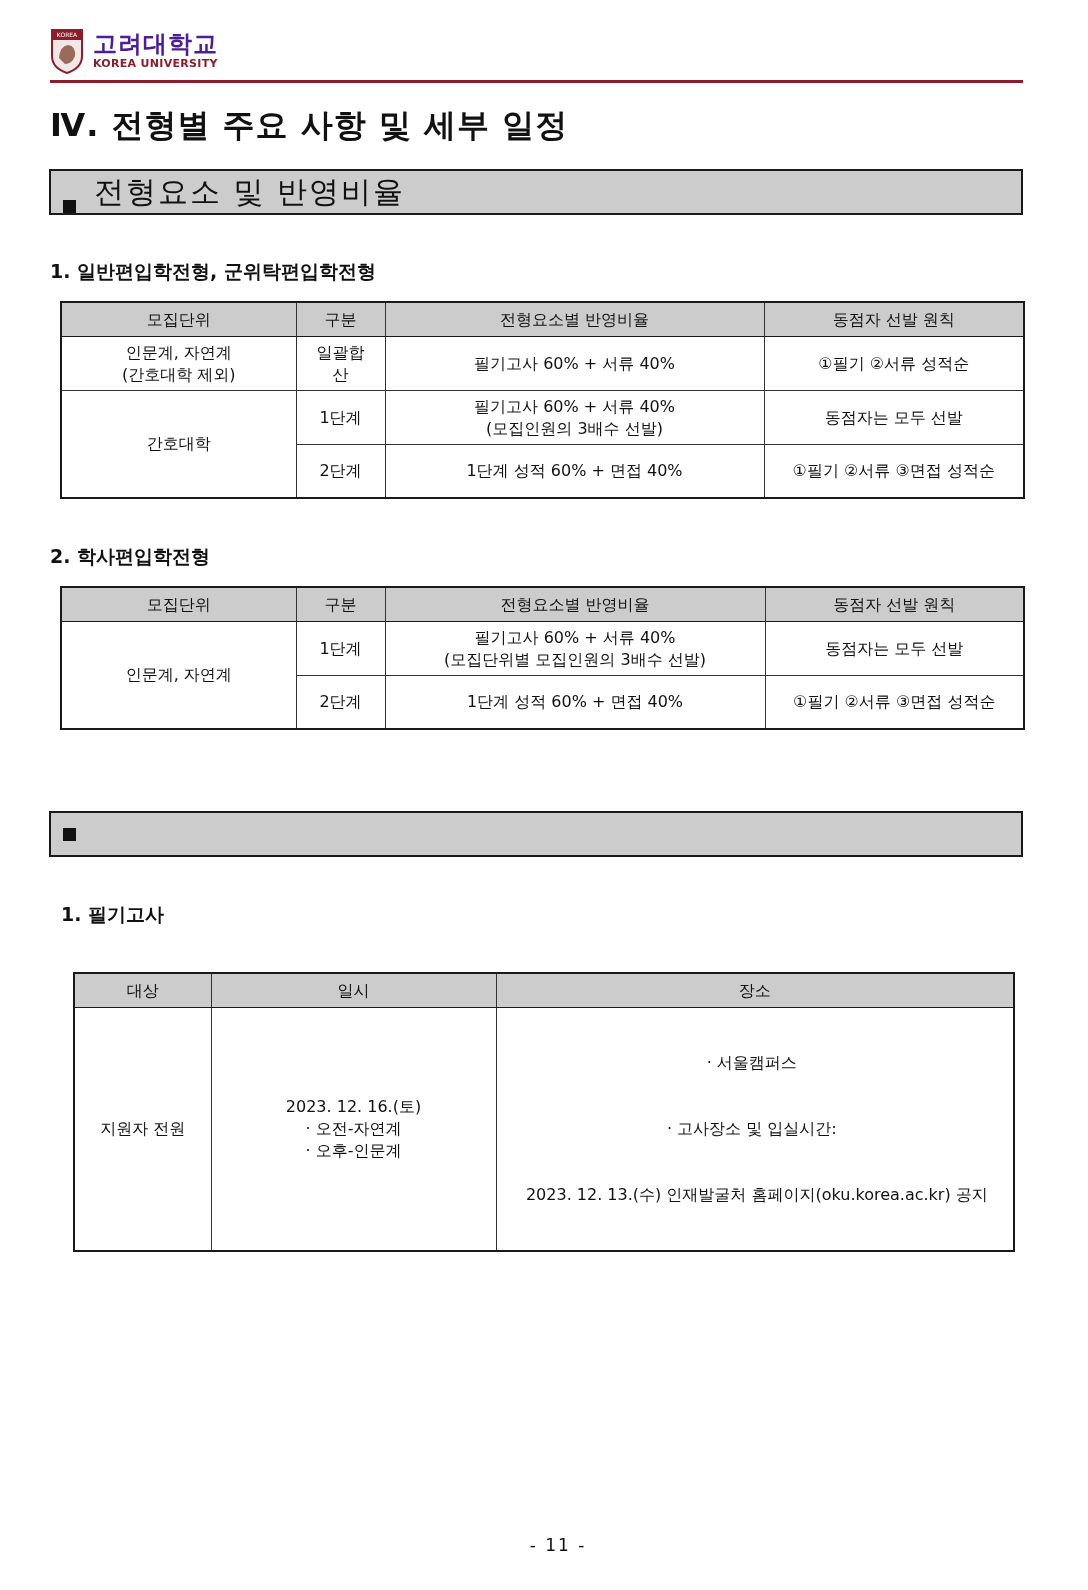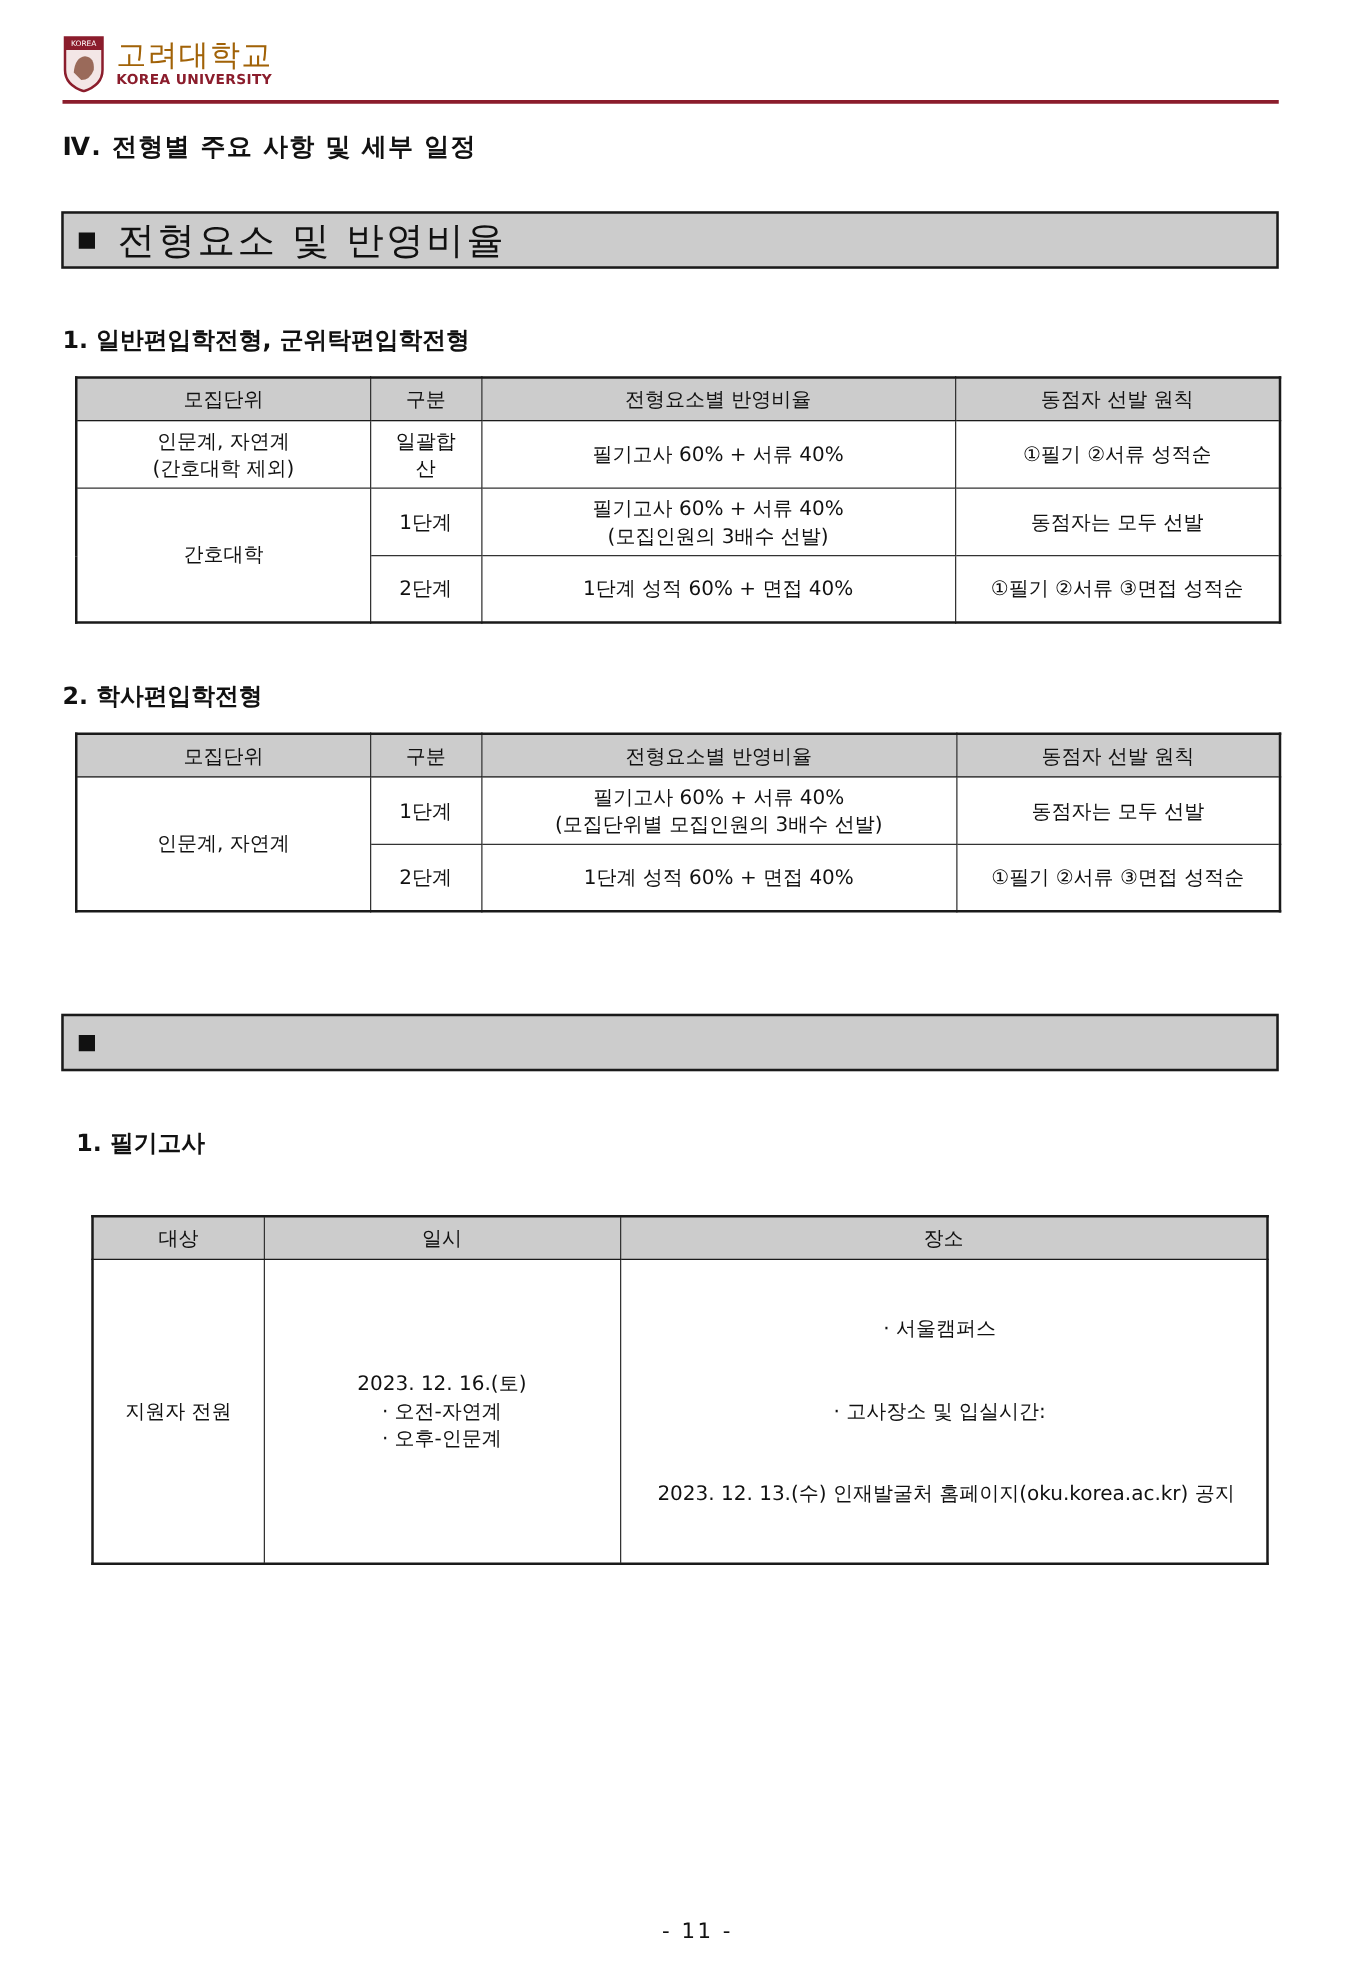--- a/index.html
+++ b/index.html
@@ -6,25 +6,25 @@
   body {
     width: 1088px; height: 1590px; position: relative; overflow: hidden;
     font-family: "DejaVu Sans", "Liberation Sans", sans-serif; color: #111;
   }
   .abs { position: absolute; }
 
   
   .logo-wrap { left: 50px; top: 27px; height: 48px; display: flex; align-items: center; }
   .crest { width: 34px; height: 46px; }
   .logo-text { margin-left: 9px; display: flex; flex-direction: column; }
-  .logo-ko { font-size: 24px; font-weight: normal; color: #a16207; letter-spacing: 1px; line-height: 26px; }
+  .logo-ko { font-size: 24px; font-weight: bold; color: #4c1d95; letter-spacing: 1px; line-height: 26px; }
   .logo-en { font-size: 11px; color: #8b1d2c; font-weight: bold; letter-spacing: 0.3px; line-height: 14px; }
   .header-rule { left: 50px; top: 80px; width: 973px; height: 3px; background: #8b1d2c; }
 
-  .chapter-title { left: 50px; top: 104px; font-size: 20px; font-weight: bold; letter-spacing: 1px; }
+  .chapter-title { left: 50px; top: 104px; font-size: 32px; font-weight: bold; letter-spacing: 1px; }
 
   .section-bar {
     left: 49px; width: 970px; height: 42px;
     background: #cccccc; border: 2px solid #1a1a1a;
     display: flex; align-items: center;
   }
   .section-bar .sq { width: 13px; height: 13px; background: #111; margin-left: 12px; }
   .section-bar .label { font-size: 30px; margin-left: 18px; letter-spacing: 2px; }
 
   .subhead { font-size: 19px; font-weight: bold; }
@@ -56,21 +56,21 @@
   </svg>
   <div class="logo-text">
     <span class="logo-ko">고려대학교</span>
     <span class="logo-en">KOREA UNIVERSITY</span>
   </div>
 </div>
 <div class="abs header-rule"></div>
 
 <div class="abs chapter-title">Ⅳ. 전형별 주요 사항 및 세부 일정</div>
 
-<div class="abs section-bar" style="top:169px;">
+<div class="abs section-bar" style="top:169px;align-items:flex-end;">
   <span class="sq"></span>
   <span class="label">전형요소 및 반영비율</span>
 </div>
 
 <div class="abs subhead" style="left:50px; top:259px;">1. 일반편입학전형, 군위탁편입학전형</div>
 
 <table class="doc" style="left:60px; top:301px; width:963px;">
   <colgroup>
       <col style="width:235px">
       <col style="width:89px">

